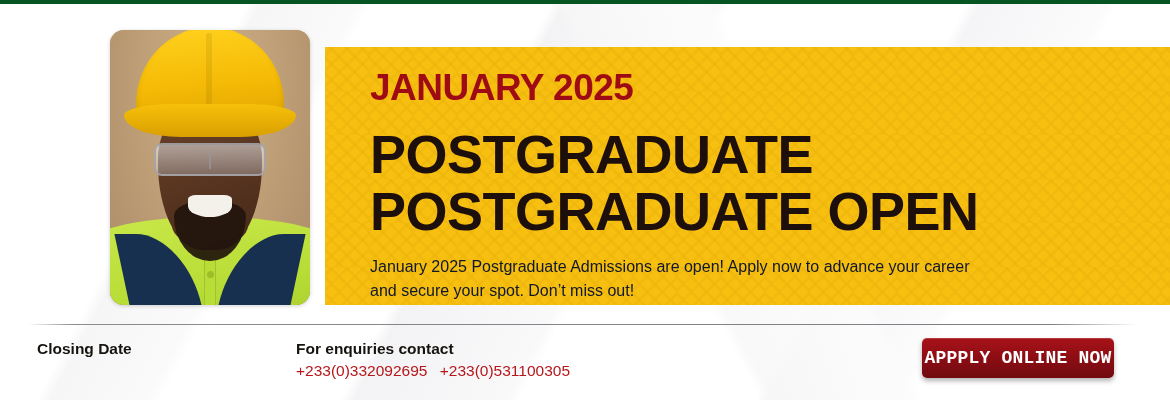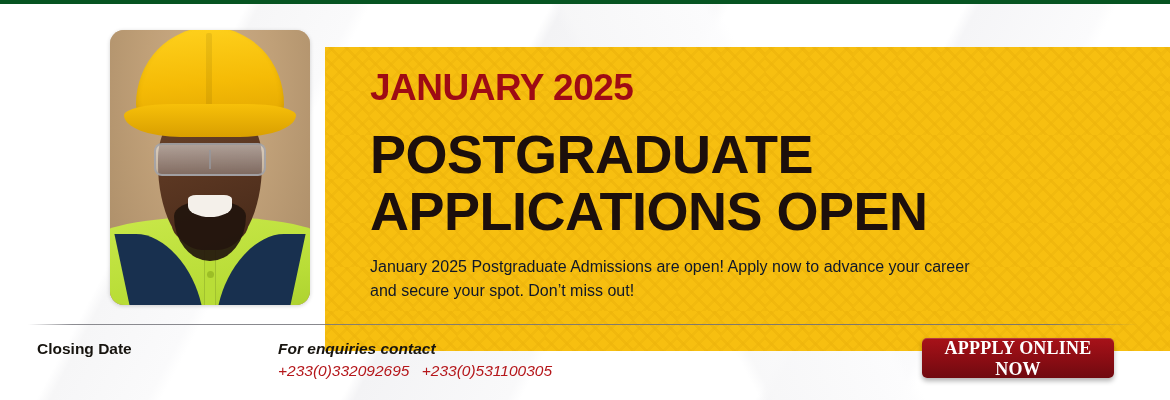--- a/index.html
+++ b/index.html
@@ -154,21 +154,21 @@
     position:absolute; left:48%; top:1%;
     width:3%; height:28%;
     background:rgba(0,0,0,.07);
     border-radius:2px;
   }
 
   
   .yellow-panel {
     position:absolute;
     left:325px; top:47px;
-    width:845px; height:304px;
+    width:845px; height:258px;
     background:#f7bf10;
     overflow:hidden;
   }
   .weave {
     position:absolute; inset:0;
     opacity:.30;
     background-image:
       repeating-linear-gradient(45deg,
         rgba(210,150,0,.55) 0px, rgba(210,150,0,.55) 3px,
         rgba(255,255,255,0) 3px, rgba(255,255,255,0) 11px),
@@ -226,35 +226,35 @@
     font-size:15.5px;
     font-weight:bold;
   }
   .foot .val {
     color:#b5171b;
     font-size:15.5px;
   }
   .foot .val.bold { font-weight:bold; }
 
   #foot-closing   { left:37px; }
-  #foot-enquiries { left:278px;font-style:italic; }
+  #foot-enquiries { left:296px; }
   #foot-moreinfo  { left:585px; }
 
   .phones span { margin-right:8px; }
 
   
   .cta {
     position:absolute;
     left:922px; top:338px;
     width:192px; height:40px;
     border:none;
     border-radius:5px;
     background:linear-gradient(180deg,#a81219 0%,#8e0d14 48%,#700a10 100%);
     color:#ffffff;
-    font-family:Liberation Serif, serif;
+    font-family:Liberation Mono, monospace;
     font-size:18px;
     font-weight:bold;
     letter-spacing:.2px;
     cursor:pointer;
     box-shadow:0 3px 5px rgba(0,0,0,.30), inset 0 1px 0 rgba(255,255,255,.18);
   }
 </style>
 </head>
 <body>
 
@@ -280,21 +280,21 @@
     <div class="ph-hat"></div>
     <div class="ph-hat-rib"></div>
     <div class="ph-brim"></div>
   </div>
 
   <div class="yellow-panel">
     <div class="weave"></div>
     <div class="panel-text">
       <div class="kicker">JANUARY 2025</div>
       <div class="head-l1">POSTGRADUATE</div>
-      <div class="head-l2">APPLICATIONS  OPEN</div>
+      <div class="head-l2">POSTGRADUATE  OPEN</div>
       <div class="subcopy">January 2025 Postgraduate Admissions are open! Apply now to advance your career and secure your spot. Don’t miss out!</div>
     </div>
   </div>
 
   <div class="divider"></div>
 
   <div class="foot" id="foot-closing">
     <div class="lab">Closing Date</div>
   </div>
 

